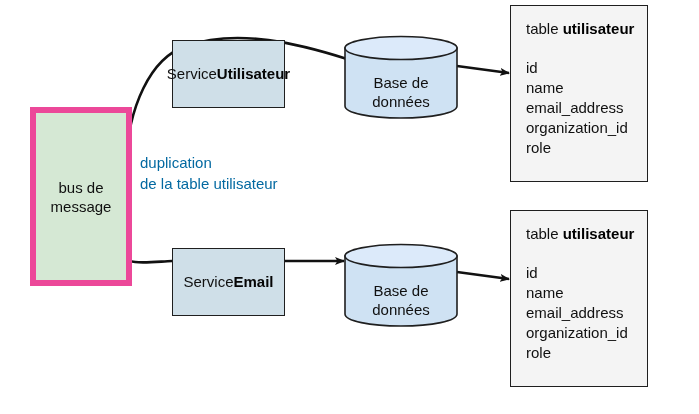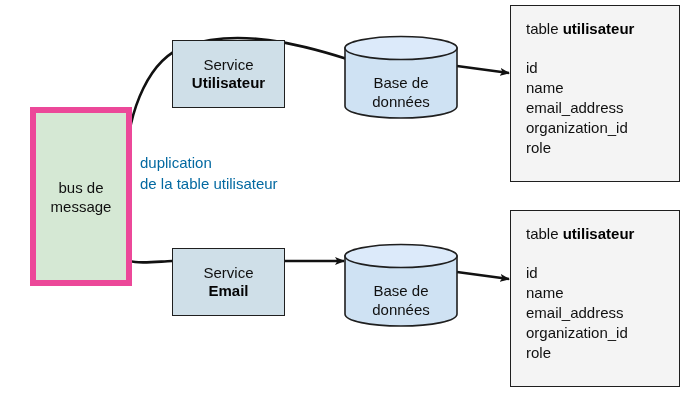--- a/index.html
+++ b/index.html
@@ -52,21 +52,20 @@
     white-space: pre-line;
   }
 
   
   .service-box {
     width: 113px;
     height: 68px;
     background: #cfdfe8;
     border: 1px solid #1f1f1f;
     display: flex;
-    flex-direction: column;
     align-items: center;
     justify-content: center;
     z-index: 3;
   }
   .service-box.top { left: 172px; top: 40px; }
   .service-box.bottom { left: 172px; top: 248px; }
   .service-line1 {
     font-size: 15px;
     line-height: 18px;
     color: #101010;
@@ -95,21 +94,21 @@
     text-align: center;
     font-size: 15px;
     line-height: 19px;
     color: #101010;
     white-space: pre-line;
     pointer-events: none;
   }
 
   
   .table-box {
-    width: 170px;
+    width: 138px;
     height: 177px;
     background: #f4f4f4;
     border: 1px solid #1f1f1f;
     padding: 13px 0 0 15px;
     z-index: 3;
   }
   .table-box.top { left: 510px; top: 5px; }
   .table-box.bottom { left: 510px; top: 210px; }
   .table-title {
     font-size: 15px;

